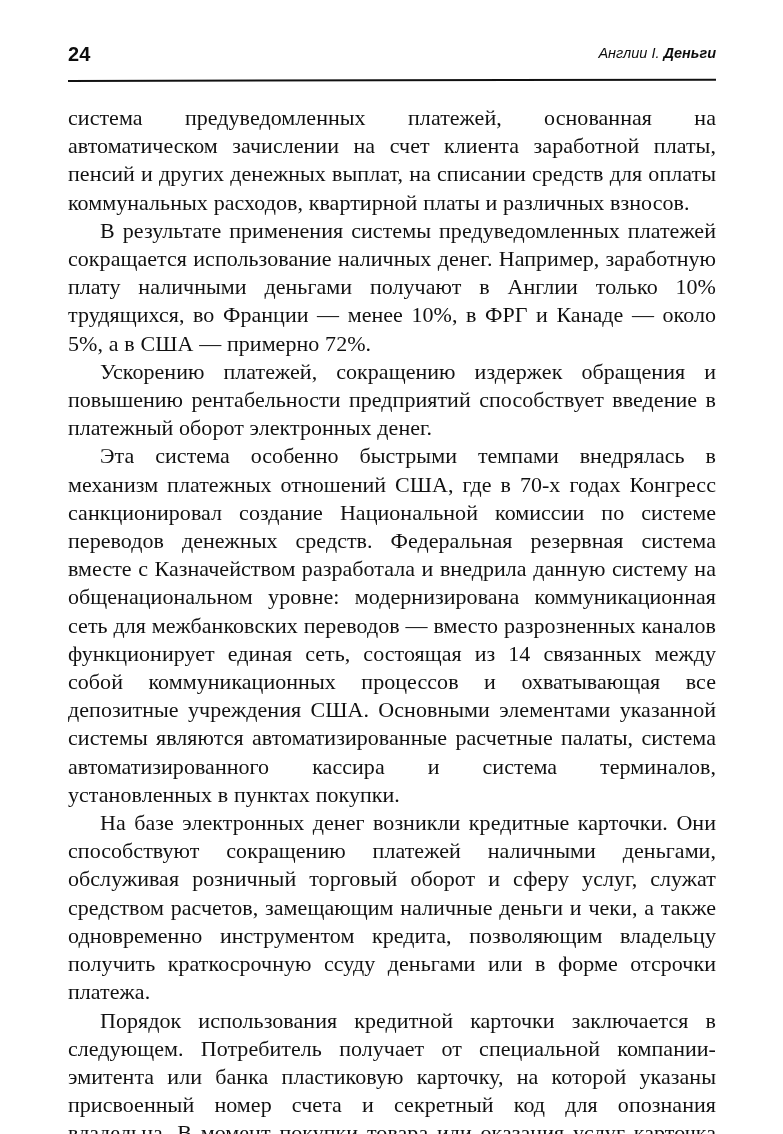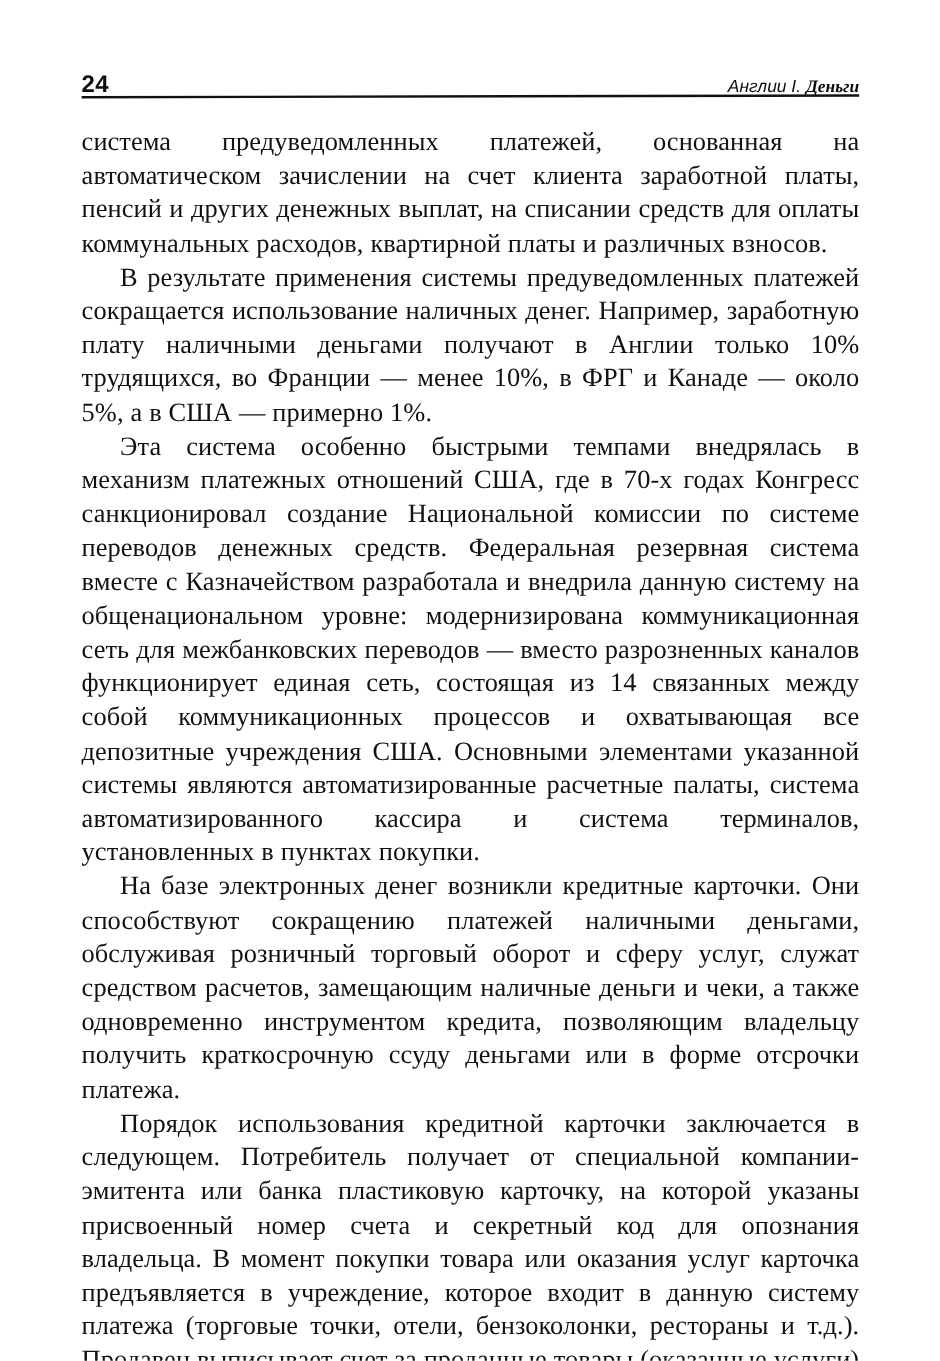--- a/index.html
+++ b/index.html
@@ -22,25 +22,25 @@
     top: 0;
     width: 783px;
     height: 1134px;
     background: #ffffff;
   }
 
   
   .running-head {
     position: absolute;
     left: 68px;
-    top: 51px;
+    top: 39px;
     width: 648px;
     height: 30px;
     display: flex;
-    align-items: flex-end;
+    align-items: center;
     justify-content: space-between;
   }
 
   .folio {
     font-family: "Liberation Sans", "DejaVu Sans", sans-serif;
     font-weight: bold;
     font-size: 20px;
     line-height: 1;
     letter-spacing: 0.2px;
     color: #0d0d0d;
@@ -50,21 +50,20 @@
     font-family: "Liberation Sans", "DejaVu Sans", sans-serif;
     font-size: 14.5px;
     font-style: italic;
     line-height: 1;
     color: #0d0d0d;
     white-space: nowrap;
     padding-bottom: 1px;
   }
   .running-head-title .rh-strong {
     font-weight: bold;
-    font-family: Liberation Serif, serif;
   }
 
   .head-rule {
     position: absolute;
     left: 68px;
     top: 80px;
     width: 648px;
     height: 0;
     border-top: 2px solid #111111;
     transform: rotate(-0.12deg);
@@ -103,19 +102,20 @@
     <span class="folio">24</span>
     <span class="running-head-title">
       <span>Англии I.</span><span> </span><span class="rh-strong">Деньги</span>
     </span>
   </div>
 
   <div class="head-rule"></div>
 
   <div class="text-column">
     <p class="para no-indent">система предуведомленных платежей, основанная на автоматическом зачислении на счет клиента заработной платы, пенсий и других денежных выплат, на списании средств для оплаты коммунальных расходов, квартирной платы и различных взносов.</p>
-    <p class="para">В результате применения системы предуведомленных платежей сокращается использование наличных денег. Например, заработную плату наличными деньгами получают в Англии только 10% трудящихся, во Франции — менее 10%, в ФРГ и Канаде — около 5%, а в США — примерно 1%.</p>
+    <p class="para">В результате применения системы предуведомленных платежей сокращается использование наличных денег. Например, заработную плату наличными деньгами получают в Англии только 10% трудящихся, во Франции — менее 10%, в ФРГ и Канаде — около 5%, а в США — примерно 72%.</p>
+    <p class="para">Ускорению платежей, сокращению издержек обращения и повышению рентабельности предприятий способствует введение в платежный оборот электронных денег.</p>
     <p class="para">Эта система особенно быстрыми темпами внедрялась в механизм платежных отношений США, где в 70-х годах Конгресс санкционировал создание Национальной комиссии по системе переводов денежных средств. Федеральная резервная система вместе с Казначейством разработала и внедрила данную систему на общенациональном уровне: модернизирована коммуникационная сеть для межбанковских переводов — вместо разрозненных каналов функционирует единая сеть, состоящая из 14 связанных между собой коммуникационных процессов и охватывающая все депозитные учреждения США. Основными элементами указанной системы являются автоматизированные расчетные палаты, система автоматизированного кассира и система терминалов, установленных в пунктах покупки.</p>
     <p class="para">На базе электронных денег возникли кредитные карточки. Они способствуют сокращению платежей наличными деньгами, обслуживая розничный торговый оборот и сферу услуг, служат средством расчетов, замещающим наличные деньги и чеки, а также одновременно инструментом кредита, позволяющим владельцу получить краткосрочную ссуду деньгами или в форме отсрочки платежа.</p>
     <p class="para">Порядок использования кредитной карточки заключается в следующем. Потребитель получает от специальной компании-эмитента или банка пластиковую карточку, на которой указаны присвоенный номер счета и секретный код для опознания владельца. В момент покупки товара или оказания услуг карточка предъявляется в учреждение, которое входит в данную систему платежа (торговые точки, отели, бензоколонки, рестораны и т.д.). Продавец выписывает счет за проданные товары (оказанные услуги) с указанием даты покупки, фамилии, номера кар-</p>
   </div>
 
 </div>
 
 </body></html>

